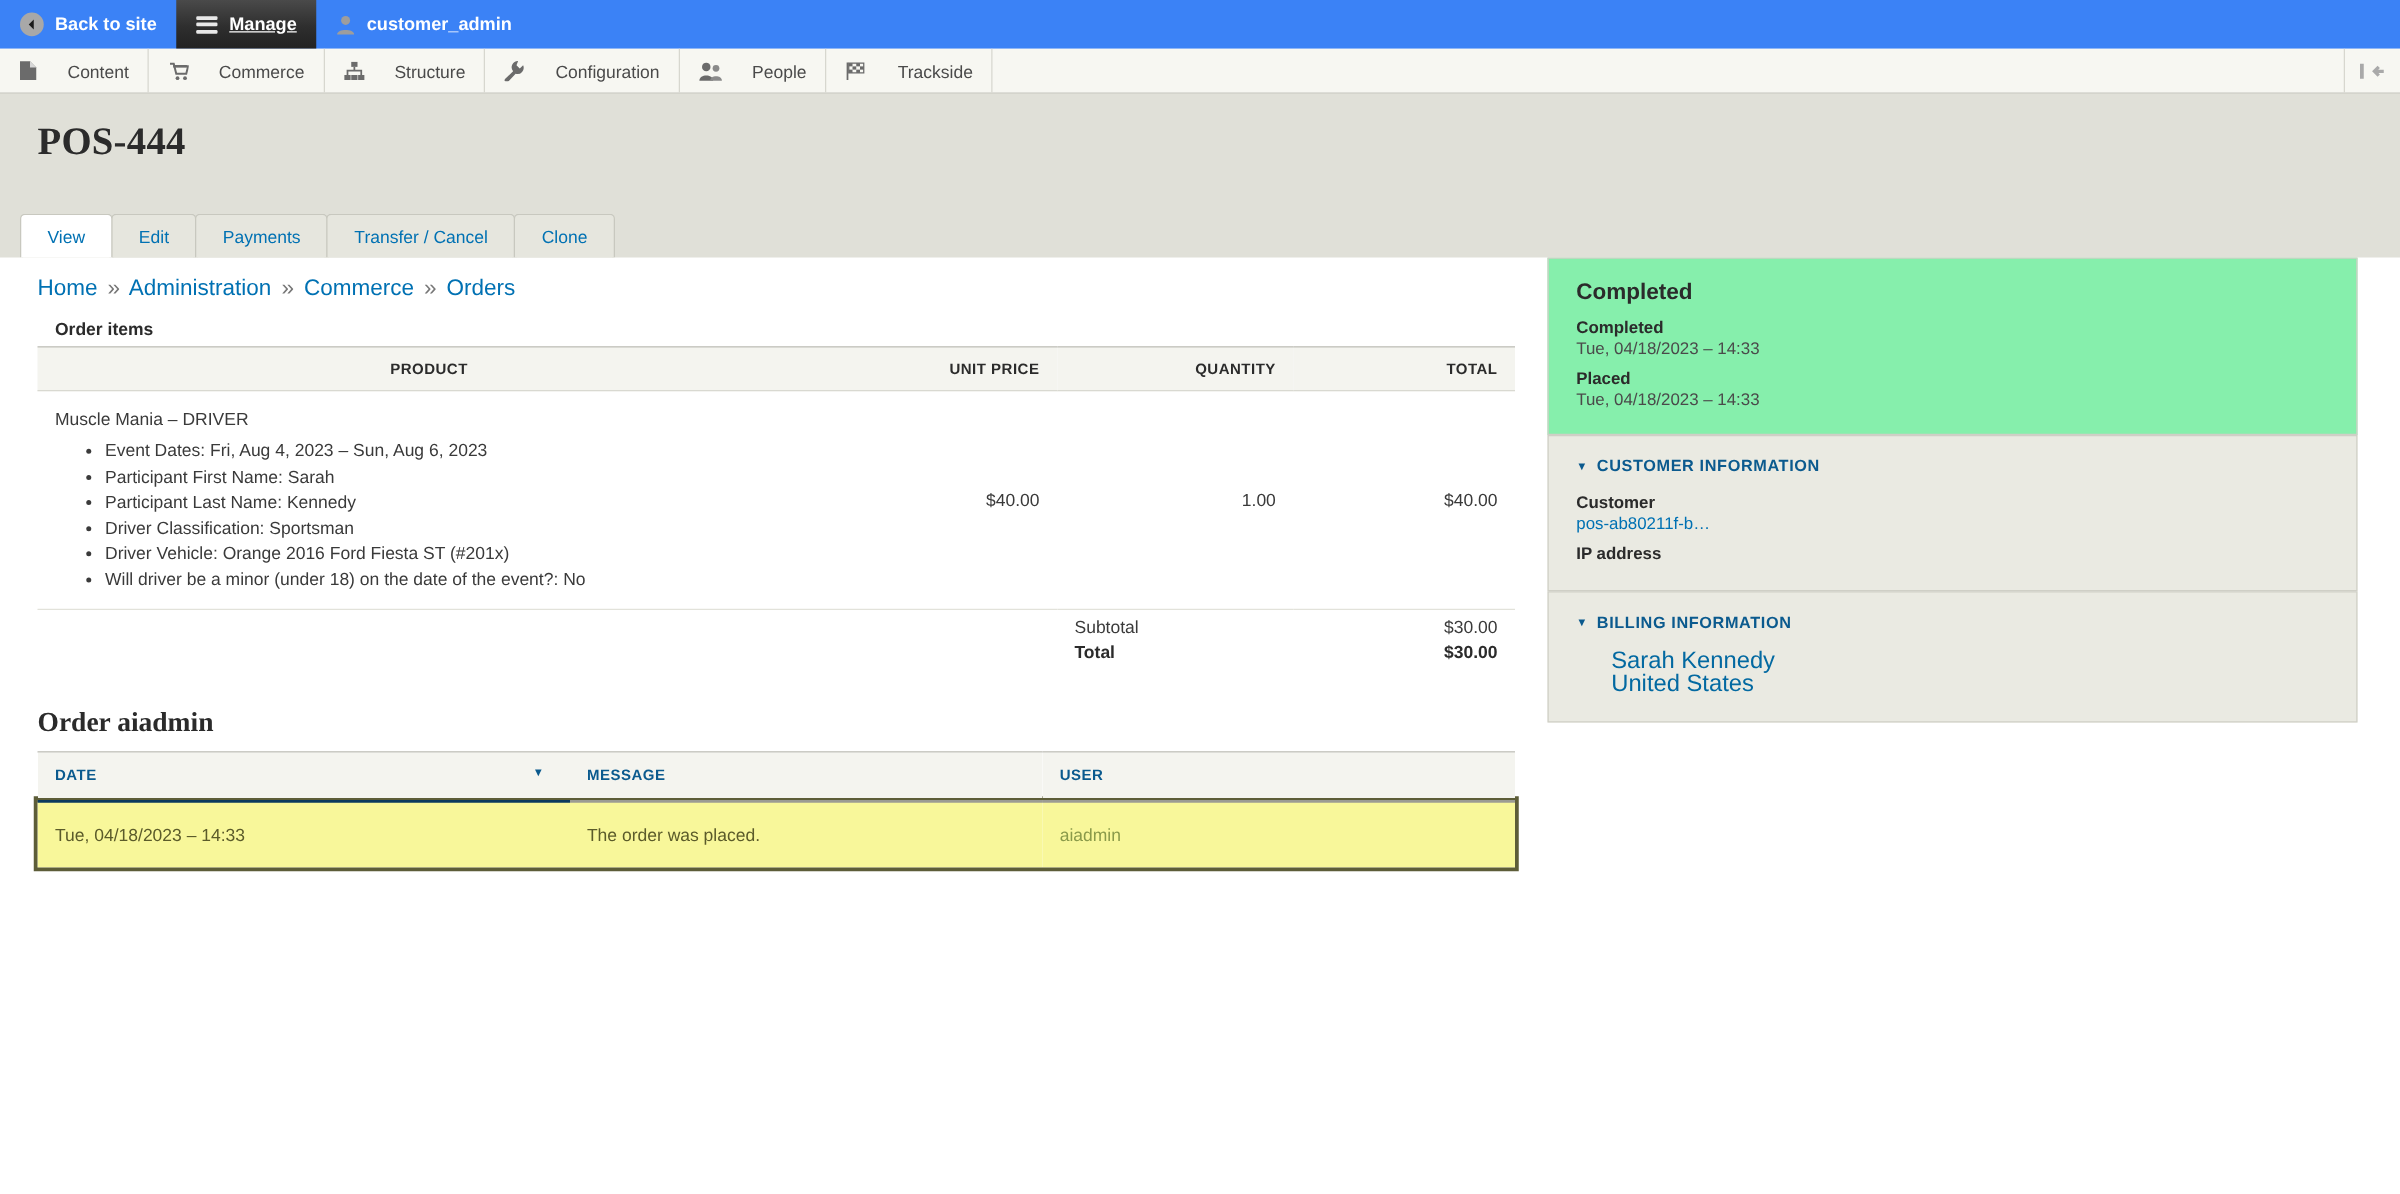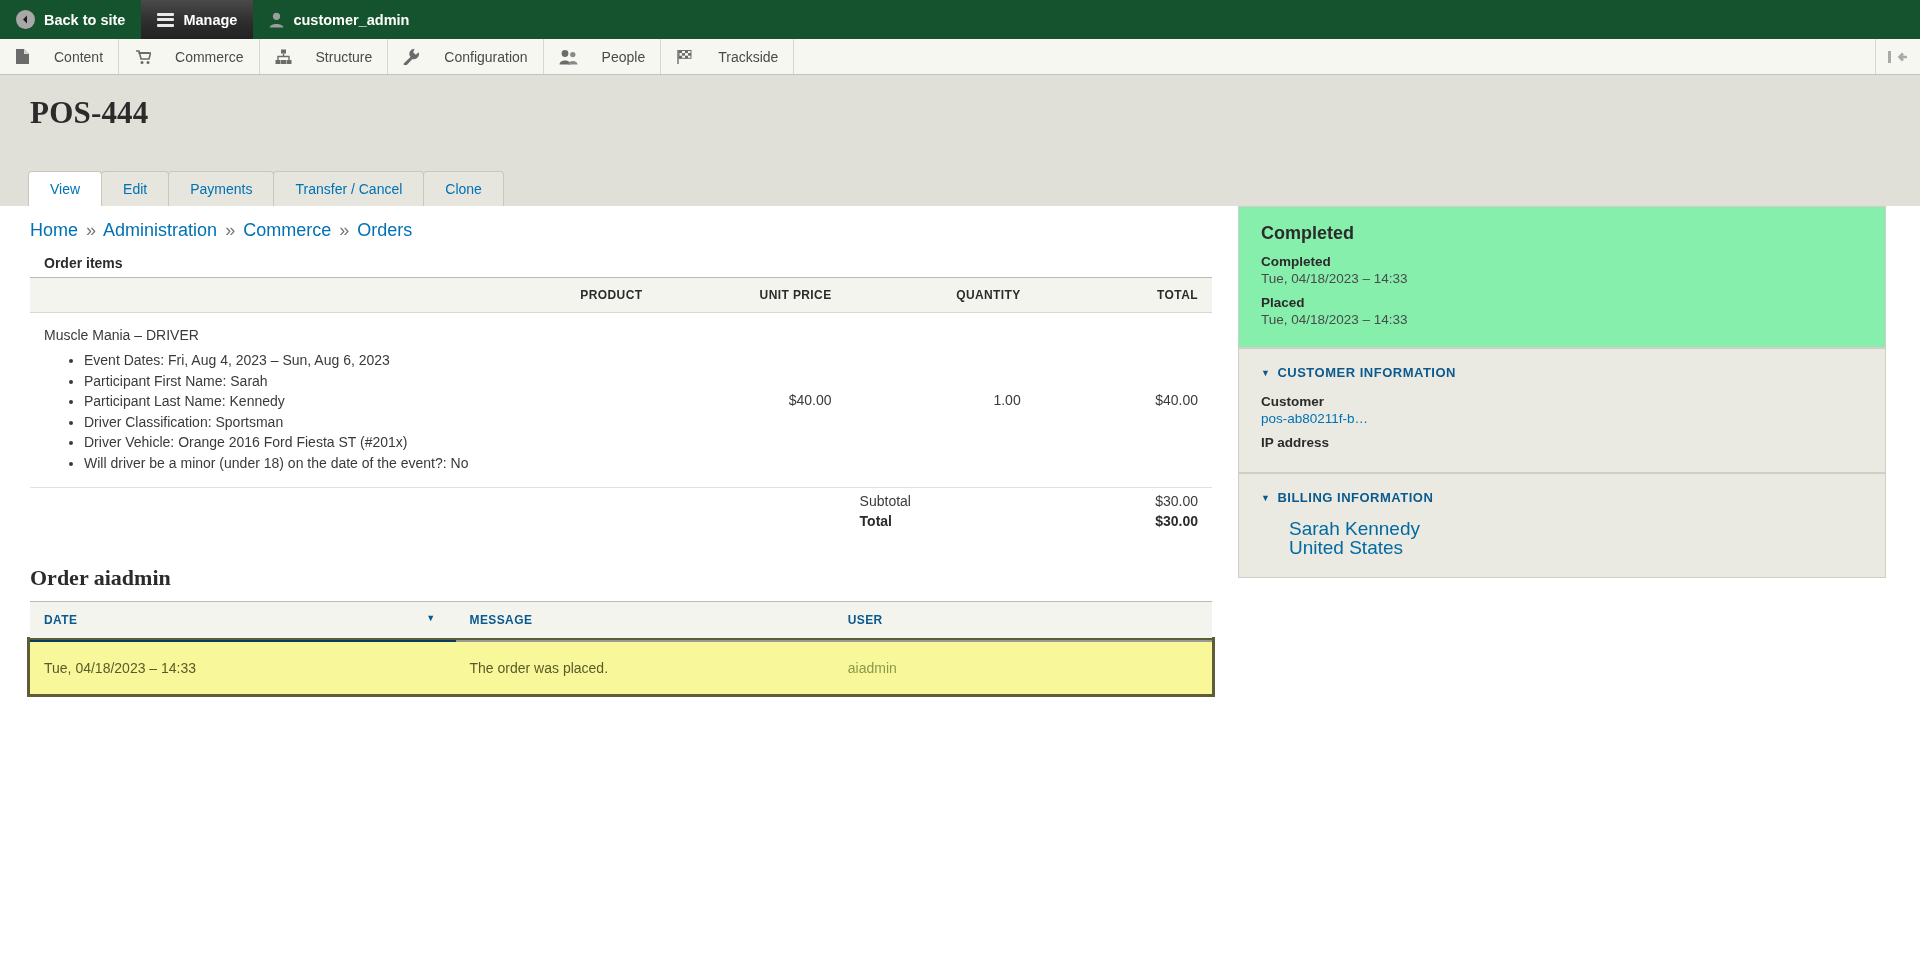--- a/index.html
+++ b/index.html
@@ -9,37 +9,38 @@
     background: #ffffff;
     font-family: "Liberation Sans", sans-serif;
     font-size: 13px;
     color: #333333;
     overflow: hidden;
   }
 
   
   .admin-bar {
     height: 39px;
-    background: #14532d;
+    background: #3b82f6;
     display: flex;
     align-items: stretch;
     color: #ffffff;
     font-size: 14.5px;
     font-weight: bold;
   }
   .admin-bar-item {
     display: flex;
     align-items: center;
     gap: 9px;
     padding: 0 16px;
     cursor: pointer;
     white-space: nowrap;
   }
   .admin-bar-item.active {
     background: linear-gradient(to bottom, #4a4a4a 0%, #2e2e2e 55%, #222222 100%);
+    text-decoration: underline;
   }
   .back-circle {
     width: 19px; height: 19px;
     border-radius: 50%;
     background: #a8a8a8;
     display: inline-flex;
     align-items: center;
     justify-content: center;
     flex: none;
   }
@@ -92,21 +93,21 @@
     font-size: 31px;
     font-weight: bold;
     color: #2b2b2b;
     margin: 0 0 26px 0;
     letter-spacing: 0.2px;
   }
   .tabs {
     display: flex;
     align-items: flex-end;
     position: absolute;
-    bottom: 0; left: 28px;
+    bottom: 0; left: 16px;
   }
   .tab {
     padding: 9px 21px 8px 21px;
     font-size: 14px;
     color: #0071b3;
     background: #e6e6de;
     border: 1px solid #c8c8bf;
     border-bottom: none;
     border-radius: 4px 4px 0 0;
     margin-right: -1px;
@@ -150,21 +151,21 @@
   .items-table thead th {
     background: #f4f4ef;
     border-top: 1px solid #bbbbb2;
     border-bottom: 1px solid #d9d9d1;
     font-size: 12px;
     font-weight: bold;
     color: #2b2b2b;
     letter-spacing: 0.4px;
     text-transform: uppercase;
     padding: 10px 14px;
-    text-align: right;
+    text-align: center;
   }
   .items-table thead th.num { text-align: right; }
   .items-table td {
     padding: 14px 14px;
     font-size: 14px;
     color: #3a3a3a;
     vertical-align: middle;
     border-bottom: 1px solid #e2e2da;
   }
   .items-table td.num { text-align: right; white-space: nowrap; }

